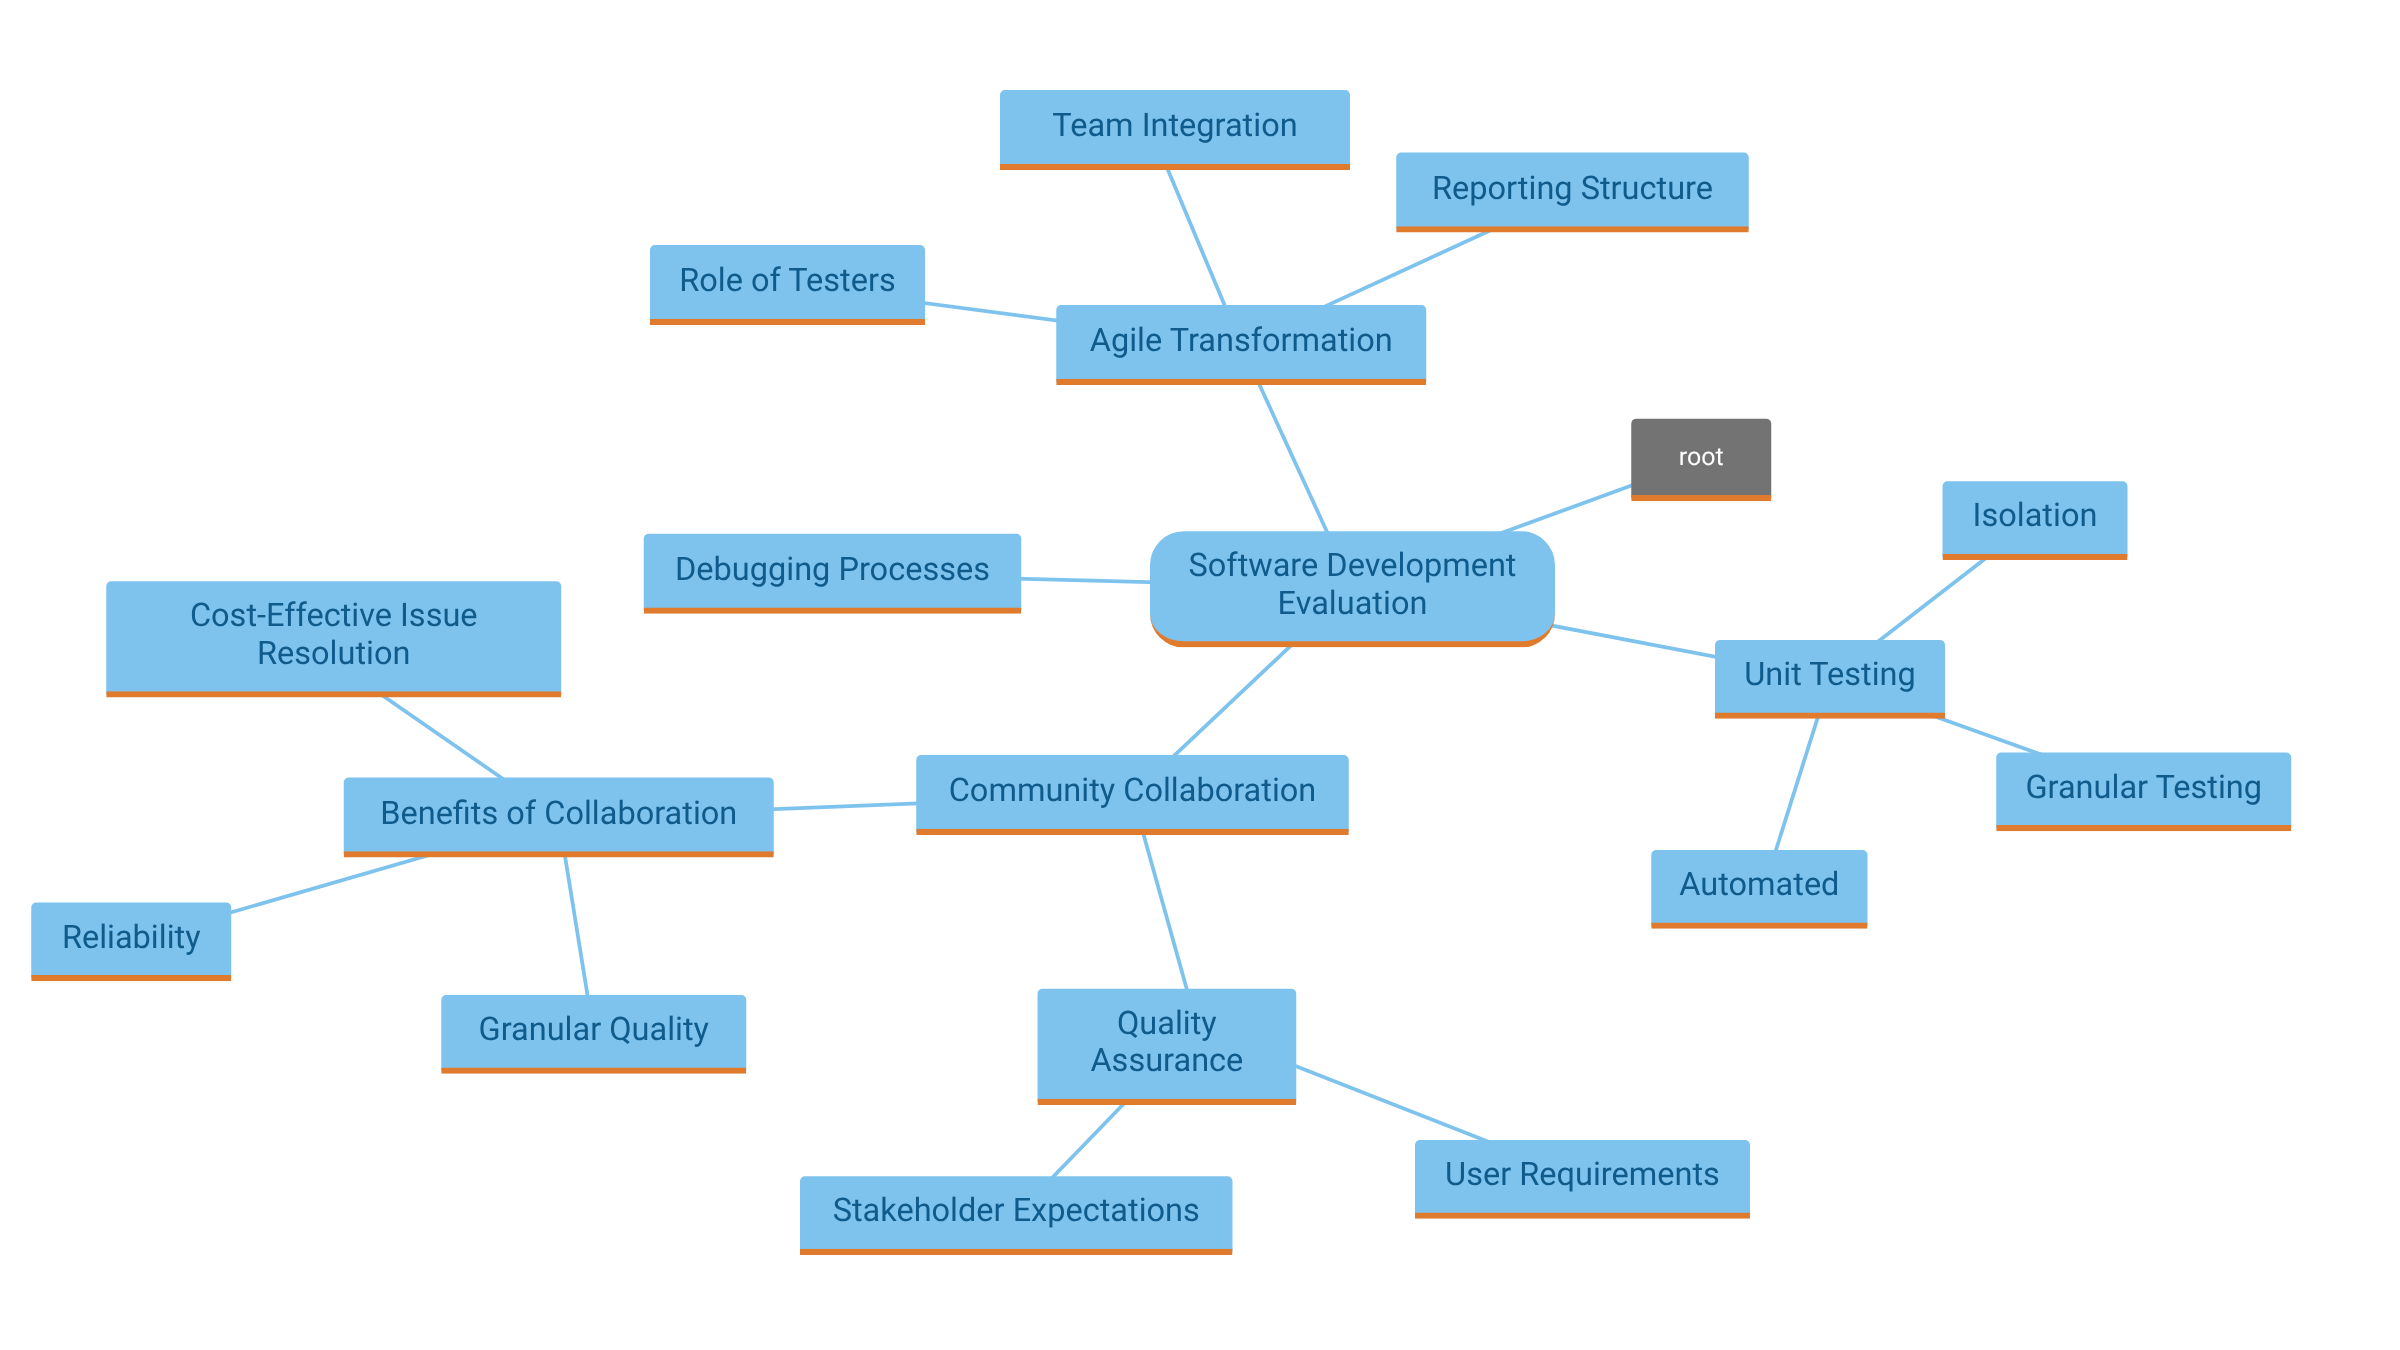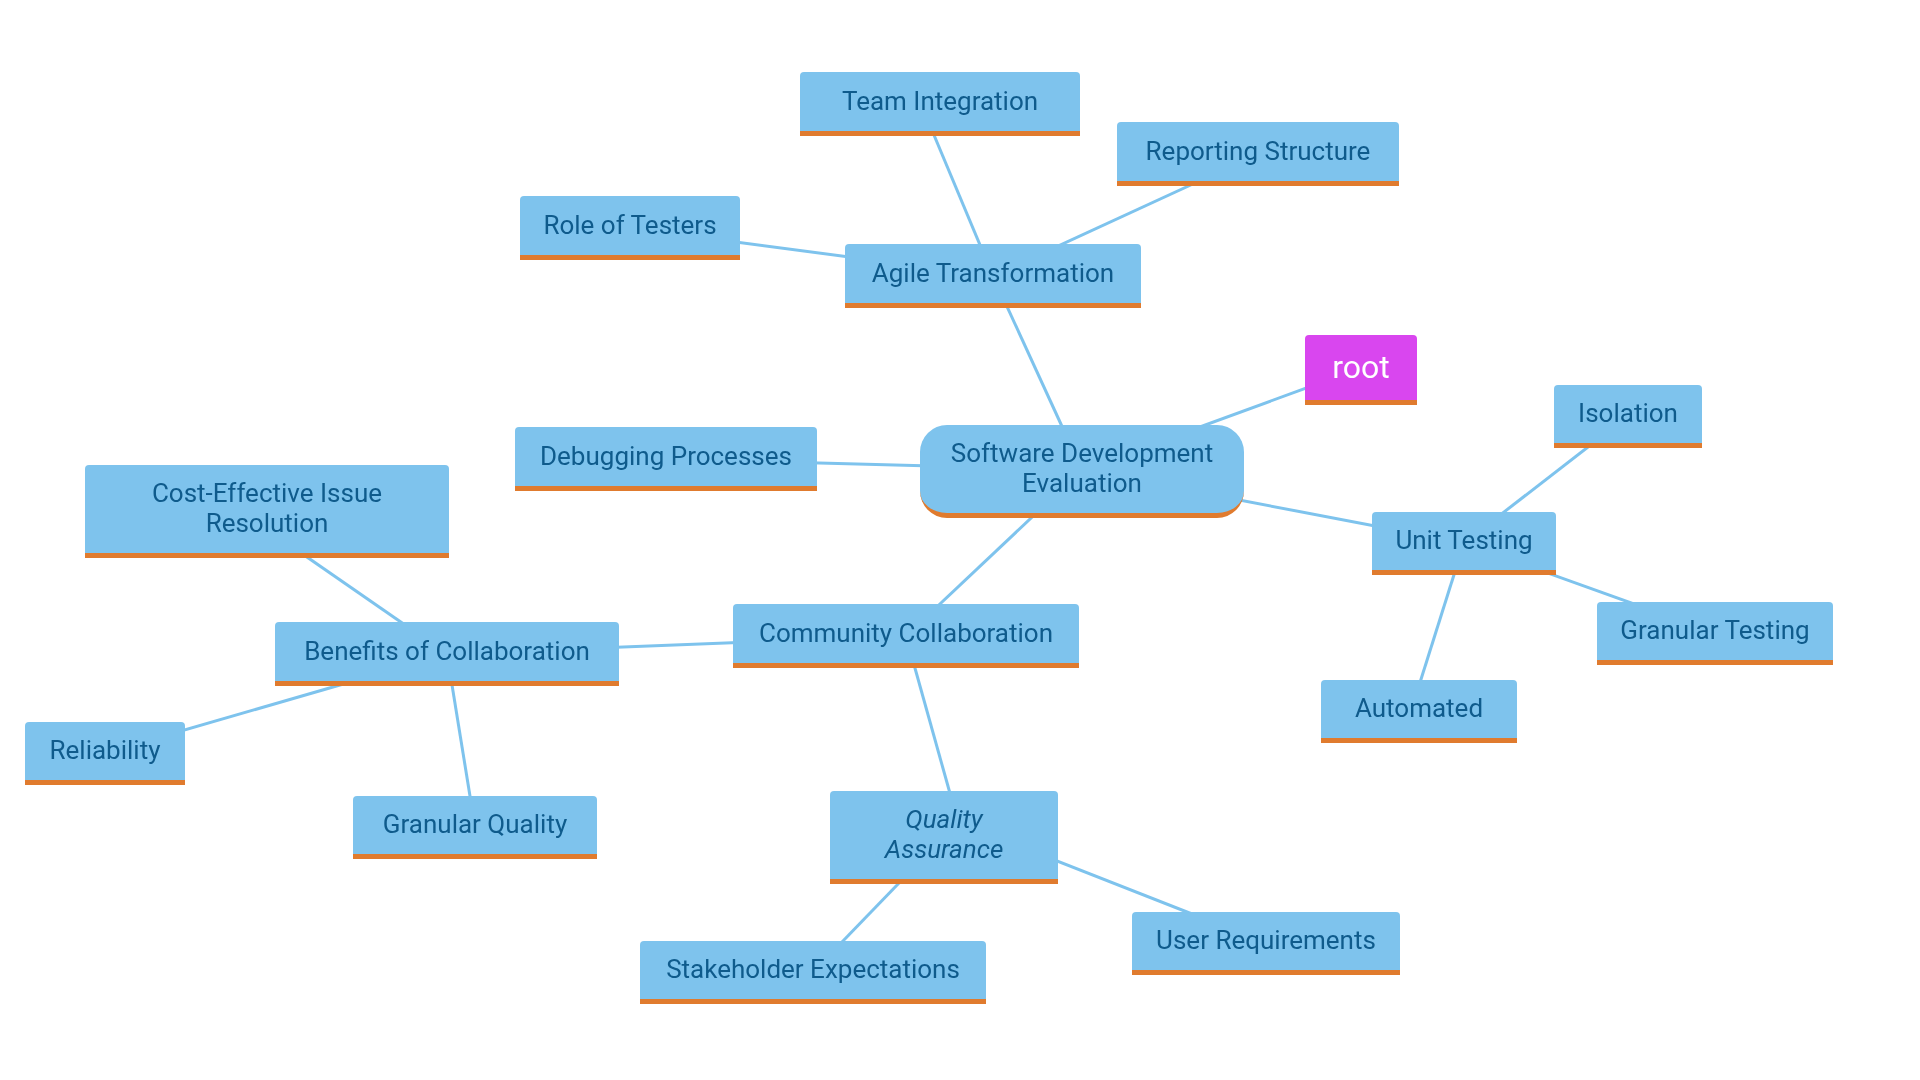--- a/index.html
+++ b/index.html
@@ -37,23 +37,23 @@
     text-align: center;
     padding: 14px 22px;
     box-sizing: border-box;
     border-radius: 4px 4px 0 0;
     display: flex;
     align-items: center;
     justify-content: center;
     white-space: pre-wrap;
   }
   .node.root {
-    background: #d946ef;
+    background: #737373;
     color: #ffffff;
-    font-size: 32px;
+    font-size: 20px;
   }
 </style>
 </head>
 <body>
 
 <div class="canvas">
   <svg class="edges">
       <line x1="1361" y1="368" x2="1082" y2="470"></line>
       <line x1="1082" y1="470" x2="993" y2="276"></line>
       <line x1="993" y1="276" x2="921" y2="104"></line>
@@ -78,24 +78,24 @@
       <div class="node" style="left: 920px; top: 425px; width: 324px; min-height: 90px; border-radius: 27px;">Software Development
 Evaluation</div>
       <div class="node" style="left: 845px; top: 244px; width: 296px; min-height: 64px;">Agile Transformation</div>
       <div class="node" style="left: 800px; top: 72px; width: 280px; min-height: 64px;">Team Integration</div>
       <div class="node" style="left: 1117px; top: 122px; width: 282px; min-height: 64px;">Reporting Structure</div>
       <div class="node" style="left: 520px; top: 196px; width: 220px; min-height: 64px;">Role of Testers</div>
       <div class="node" style="left: 515px; top: 427px; width: 302px; min-height: 64px;">Debugging Processes</div>
       <div class="node" style="left: 1372px; top: 512px; width: 184px; min-height: 62px;">Unit Testing</div>
       <div class="node" style="left: 1554px; top: 385px; width: 148px; min-height: 62px;">Isolation</div>
       <div class="node" style="left: 1597px; top: 602px; width: 236px; min-height: 62px;">Granular Testing</div>
-      <div class="node" style="left: 1321px; top: 680px; width: 196px; min-height: 62px;">Automated</div>
+      <div class="node" style="left: 1321px; top: 680px; width: 173px; min-height: 62px;">Automated</div>
       <div class="node" style="left: 733px; top: 604px; width: 346px; min-height: 64px;">Community Collaboration</div>
       <div class="node" style="left: 275px; top: 622px; width: 344px; min-height: 64px;">Benefits of Collaboration</div>
       <div class="node" style="left: 85px; top: 465px; width: 364px; min-height: 90px;">Cost-Effective Issue
 Resolution</div>
       <div class="node" style="left: 25px; top: 722px; width: 160px; min-height: 62px;">Reliability</div>
       <div class="node" style="left: 353px; top: 796px; width: 244px; min-height: 62px;">Granular Quality</div>
-      <div class="node" style="left: 830px; top: 791px; width: 228px; min-height: 62px; font-style: italic;">Quality Assurance</div>
+      <div class="node" style="left: 830px; top: 791px; width: 207px; min-height: 62px;">Quality Assurance</div>
       <div class="node" style="left: 640px; top: 941px; width: 346px; min-height: 62px;">Stakeholder Expectations</div>
       <div class="node" style="left: 1132px; top: 912px; width: 268px; min-height: 62px;">User Requirements</div>
     </div>
 </div>
 
 </body></html>

